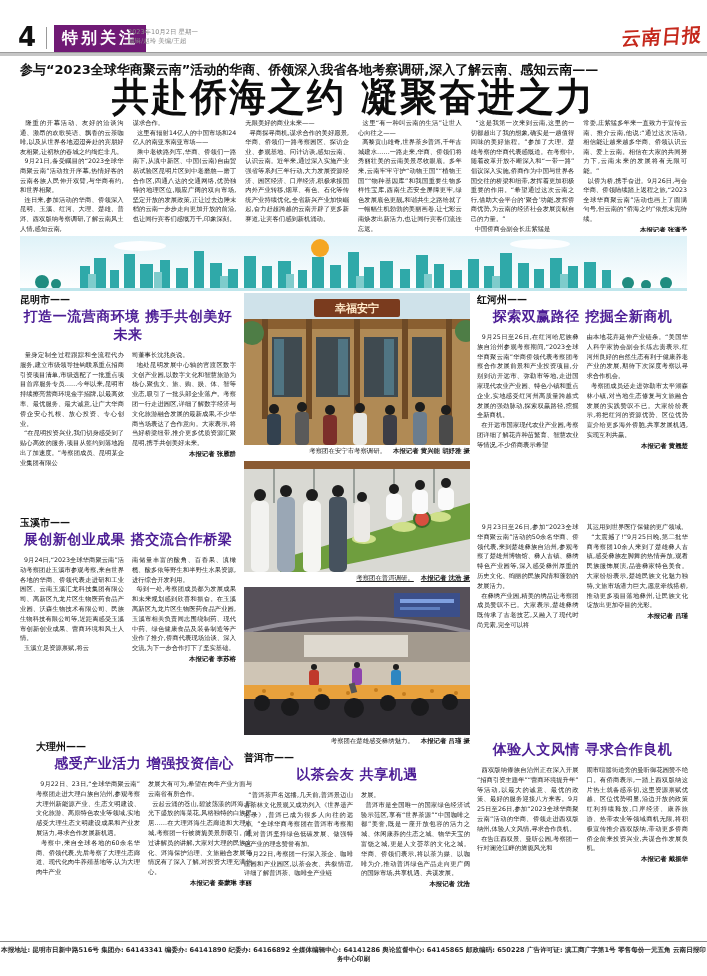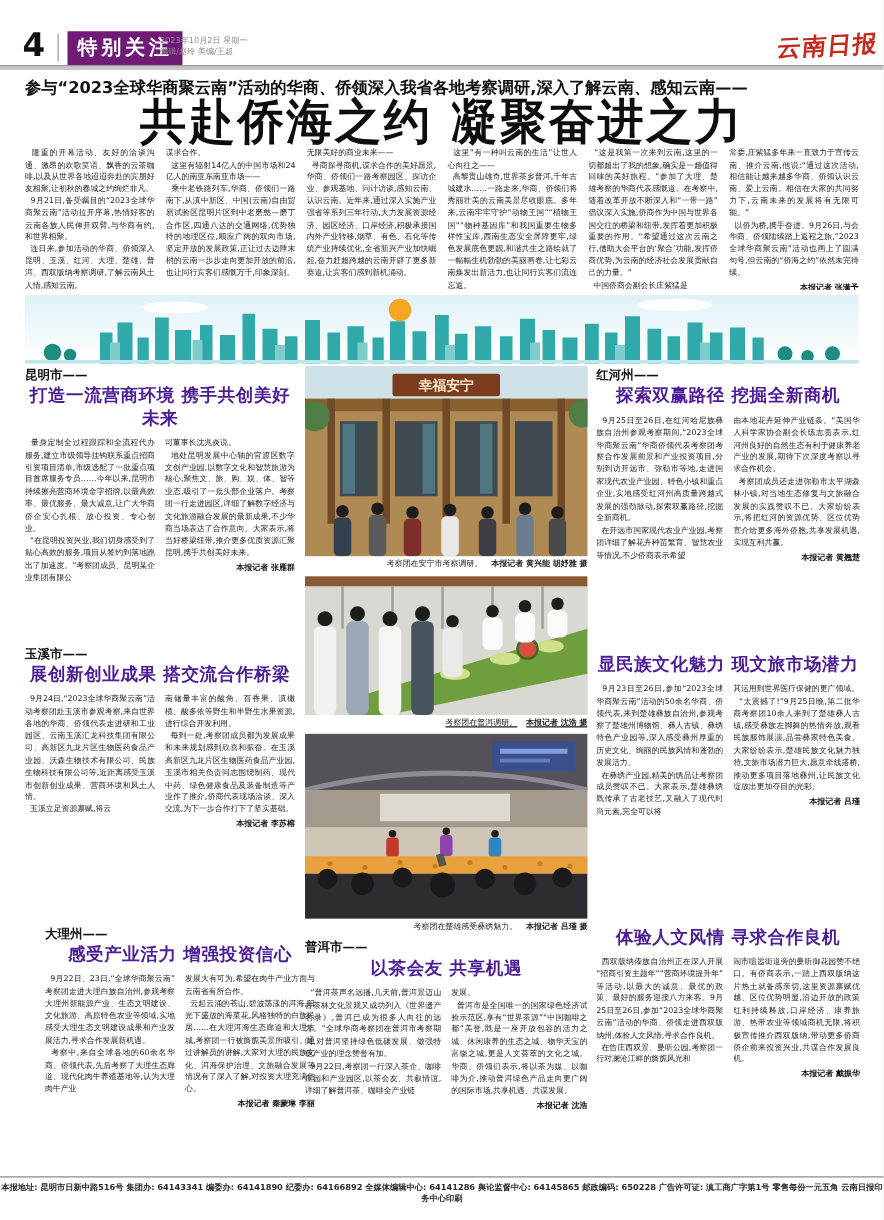--- a/index.html
+++ b/index.html
@@ -194,21 +194,20 @@
   在开远市国家现代农业产业园,考察团详细了解花卉种苗繁育、智慧农业等情况,不少侨商表示希望</div>
       <div class="col">
         <span class="pre">由本地花卉延伸产业链条。“美国华人科学家协会副会长练志贵表示,红河州良好的自然生态有利于健康养老产业的发展,期待下次深度考察以寻求合作机会。
   考察团成员还走进弥勒市太平湖森林小镇,对当地生态修复与文旅融合发展的实践赞叹不已。大家纷纷表示,将把红河的资源优势、区位优势宣介给更多海外侨胞,共享发展机遇,实现互利共赢。</span>
         <div class="byline">本报记者 黄翘楚</div>
       </div>
     </div>
   </div>
 
   <div class="section" style="left:477px;top:522px;width:211px;height:214px;">
-    <div class="sec-title">显民族文化魅力 现文旅市场潜力</div>
     <div class="cols">
       <div class="col pre">  9月23日至26日,参加“2023全球华商聚云南”活动的50余名华商、侨领代表,来到楚雄彝族自治州,参观考察了楚雄州博物馆、彝人古镇、彝绣特色产业园等,深入感受彝州厚重的历史文化、绚丽的民族风情和蓬勃的发展活力。
   在彝绣产业园,精美的绣品让考察团成员赞叹不已。大家表示,楚雄彝绣既传承了古老技艺,又融入了现代时尚元素,完全可以将</div>
       <div class="col">
         <span class="pre">其运用到世界医疗保健的更广领域。
   “太震撼了!”9月25日晚,第二批华商考察团10余人来到了楚雄彝人古镇,感受彝族左脚舞的热情奔放,观看民族服饰展演,品尝彝家特色美食。大家纷纷表示,楚雄民族文化魅力独特,文旅市场潜力巨大,愿意牵线搭桥,推动更多项目落地彝州,让民族文化绽放出更加夺目的光彩。</span>
         <div class="byline">本报记者 吕瑾</div>
       </div>
     </div>
   </div>

